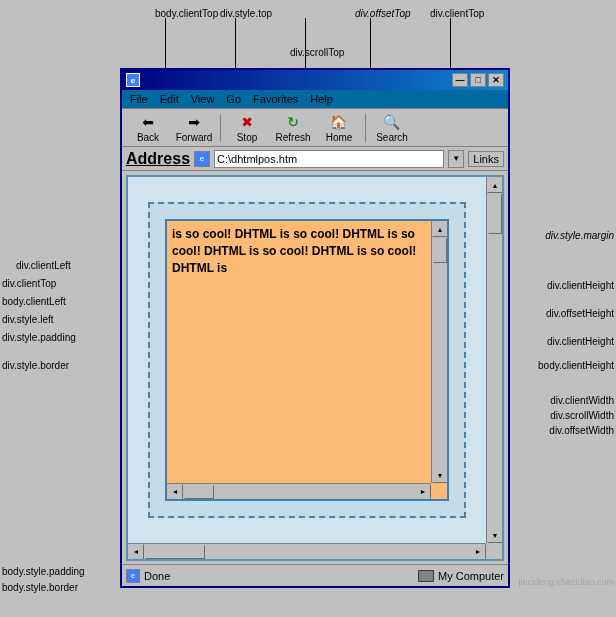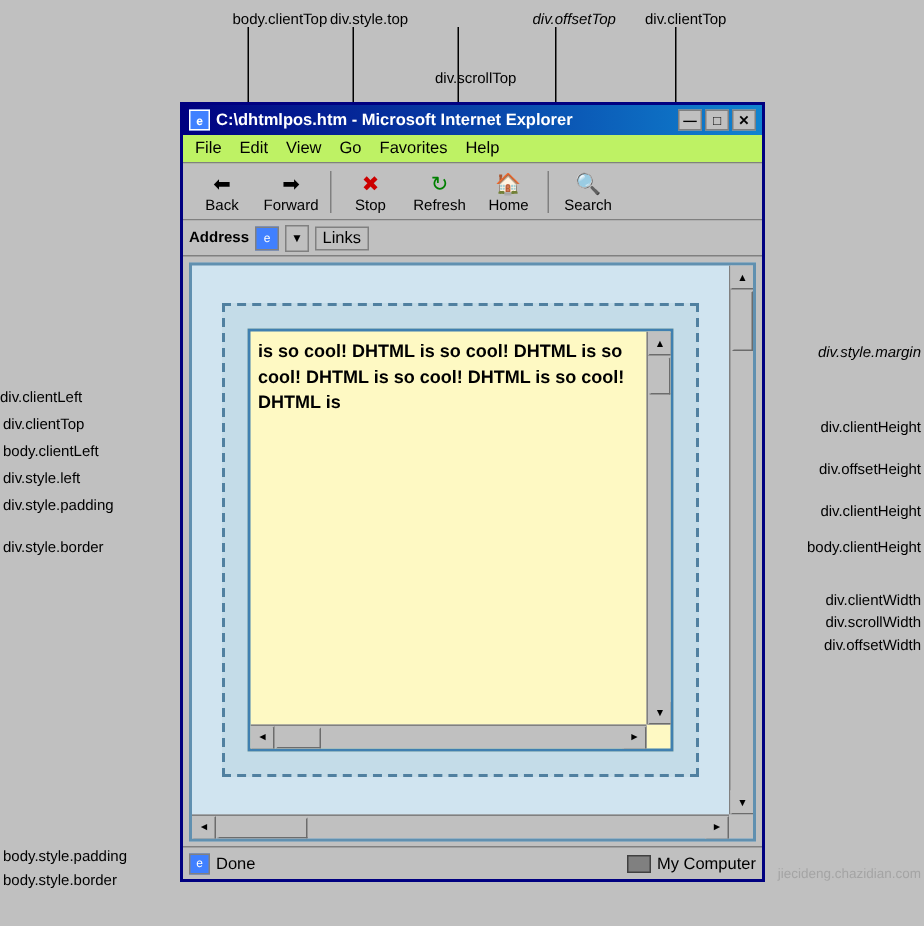--- a/index.html
+++ b/index.html
@@ -59,21 +59,21 @@
       background: #c0c0c0;
       border: 1px solid #808080;
       font-size: 9px; font-weight: bold;
       display: flex; align-items: center; justify-content: center;
       color: #000;
       cursor: pointer;
     }
 
     
     .menu-bar {
-      background: #bef264;
+      background: #0369a1;
       display: flex;
       gap: 4px;
       padding: 2px 4px;
       border-bottom: 1px solid #808080;
       font-size: 11px;
     }
     .menu-item {
       padding: 1px 4px;
       cursor: pointer;
     }
@@ -114,22 +114,23 @@
     .address-bar {
       background: #c0c0c0;
       display: flex;
       align-items: center;
       padding: 2px 4px;
       gap: 4px;
       border-bottom: 1px solid #808080;
       height: 24px;
     }
     .address-label {
-      font-size: 10px;
+      font-size: 16px;
       font-weight: bold;
+      text-decoration: underline;
     }
     .address-icon {
       width: 16px; height: 16px;
       background: #4080ff;
       border: 1px solid #808080;
       display: flex; align-items: center; justify-content: center;
       font-size: 8px; color: white;
     }
     .address-input {
       flex: 1;
@@ -230,21 +231,21 @@
   <div class="ann" style="top:8px; left:290px;margin-top:39px;">div.scrollTop</div>
   <div class="ann" style="top:8px; left:355px;font-style:italic;">div.offsetTop</div>
   <div class="ann" style="top:8px; left:430px;">div.clientTop</div>
 
   <div class="ann-line-v" style="top:18px; left:165px; height:52px;"></div>
   <div class="ann-line-v" style="top:18px; left:235px; height:52px;"></div>
   <div class="ann-line-v" style="top:18px; left:305px; height:52px;"></div>
   <div class="ann-line-v" style="top:18px; left:370px; height:52px;"></div>
   <div class="ann-line-v" style="top:18px; left:450px; height:52px;"></div>
 
-  <div class="ann" style="top:260px; left:0;">div.clientLeft</div>
+  <div class="ann" style="top:260px; left:16px;">div.clientLeft</div>
   <div class="ann" style="top:278px; left:2px;">div.clientTop</div>
   <div class="ann" style="top:296px; left:2px;">body.clientLeft</div>
   <div class="ann" style="top:314px; left:2px;">div.style.left</div>
   <div class="ann" style="top:332px; left:2px;">div.style.padding</div>
   <div class="ann" style="top:360px; left:2px;">div.style.border</div>
 
   <div class="ann" style="top:230px; right:2px;font-style:italic;">div.style.margin</div>
   <div class="ann" style="top:280px; right:2px;">div.clientHeight</div>
   <div class="ann" style="top:308px; right:2px;">div.offsetHeight</div>
   <div class="ann" style="top:336px; right:2px;">div.clientHeight</div>
@@ -259,21 +260,20 @@
   <div class="ann" style="bottom:24px; left:2px;margin-top:48px;">body.style.border</div>
 
   <div class="ann-line-h" style="bottom:88px; left:135px; width:340px;"></div>
   <div class="ann-line-h" style="bottom:68px; left:120px; width:360px;"></div>
 
   <div class="browser-window">
 
     <div class="title-bar">
       <div class="title-bar-left">
         <div class="title-bar-icon">e</div>
-        <span class="title-bar-text">C:\dhtmlpos.htm - Microsoft Internet Explorer</span>
       </div>
       <div class="title-bar-buttons">
         <div class="tb-btn">—</div>
         <div class="tb-btn">□</div>
         <div class="tb-btn">✕</div>
       </div>
     </div>
 
     <div class="menu-bar">
       <span class="menu-item">File</span>
@@ -309,31 +309,32 @@
       <div class="toolbar-divider"></div>
       <div class="toolbar-btn">
         <div class="icon-area">🔍</div>
         <span>Search</span>
       </div>
     </div>
 
     <div class="address-bar">
       <span class="address-label">Address</span>
       <div class="address-icon">e</div>
+      <input class="address-input" type="text" value="C:\dhtmlpos.htm" style="">
       <div class="address-dropdown">▼</div>
       <div class="links-btn">Links</div>
     </div>
 
     <div style="margin:4px; position:relative; height:calc(100% - 130px); background:#b0c8d8; border: 2px solid #6090b0; overflow:hidden;">
 
       <div style="position:absolute; top:0; left:0; right:16px; bottom:16px; background:#d0e4f0; overflow:hidden;">
 
         <div style="position:absolute; top:25px; left:20px; right:20px; bottom:25px; background:#c4dce8; border:2px dashed #5080a0;">
 
-          <div style="position:absolute; top:15px; left:15px; right:15px; bottom:15px; background:#fef9c3; border:2px solid #4080b0; overflow:hidden;">
+          <div style="position:absolute; top:15px; left:15px; right:15px; bottom:15px; background:#fdba74; border:2px solid #4080b0; overflow:hidden;">
 
             <div style="position:absolute; top:5px; left:5px; right:20px; bottom:5px; font-size:12px; font-weight:bold; color:#000; overflow:hidden; line-height:1.4;">
               <span>is so cool! DHTML is so cool! DHTML is so cool! DHTML is so cool! DHTML is so cool! DHTML is</span>
             </div>
 
             <div style="position:absolute; top:0; right:0; width:16px; height:calc(100% - 16px); background:#c0c0c0; border-left:1px solid #808080;">
               <div style="width:16px;height:16px;background:#c0c0c0;border:1px outset #c0c0c0;display:flex;align-items:center;justify-content:center;font-size:7px;">▲</div>
               <div style="width:14px;height:25px;background:#c0c0c0;border:1px outset #c0c0c0;margin:1px;"></div>
               <div style="position:absolute;bottom:0;width:16px;height:16px;background:#c0c0c0;border:1px outset #c0c0c0;display:flex;align-items:center;justify-content:center;font-size:7px;">▼</div>
             </div>

